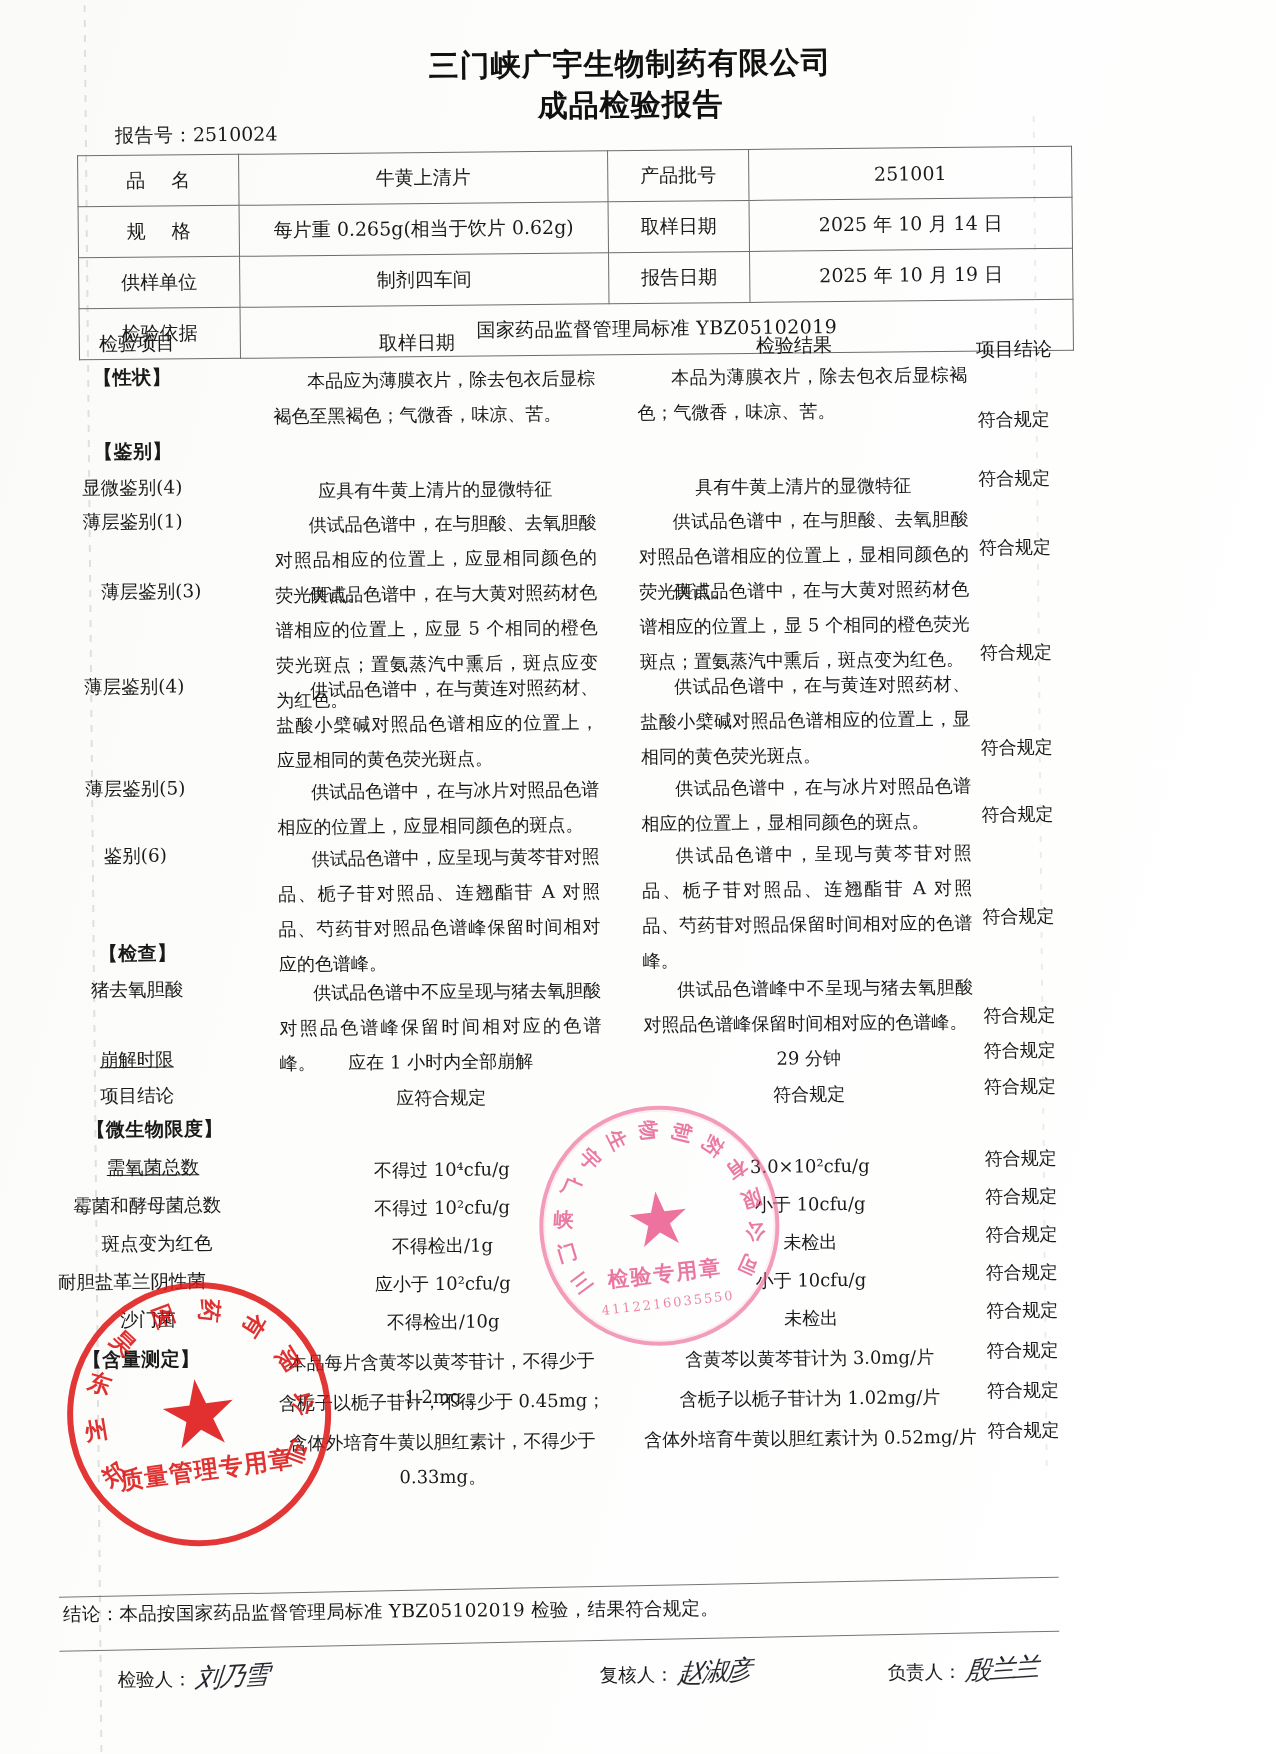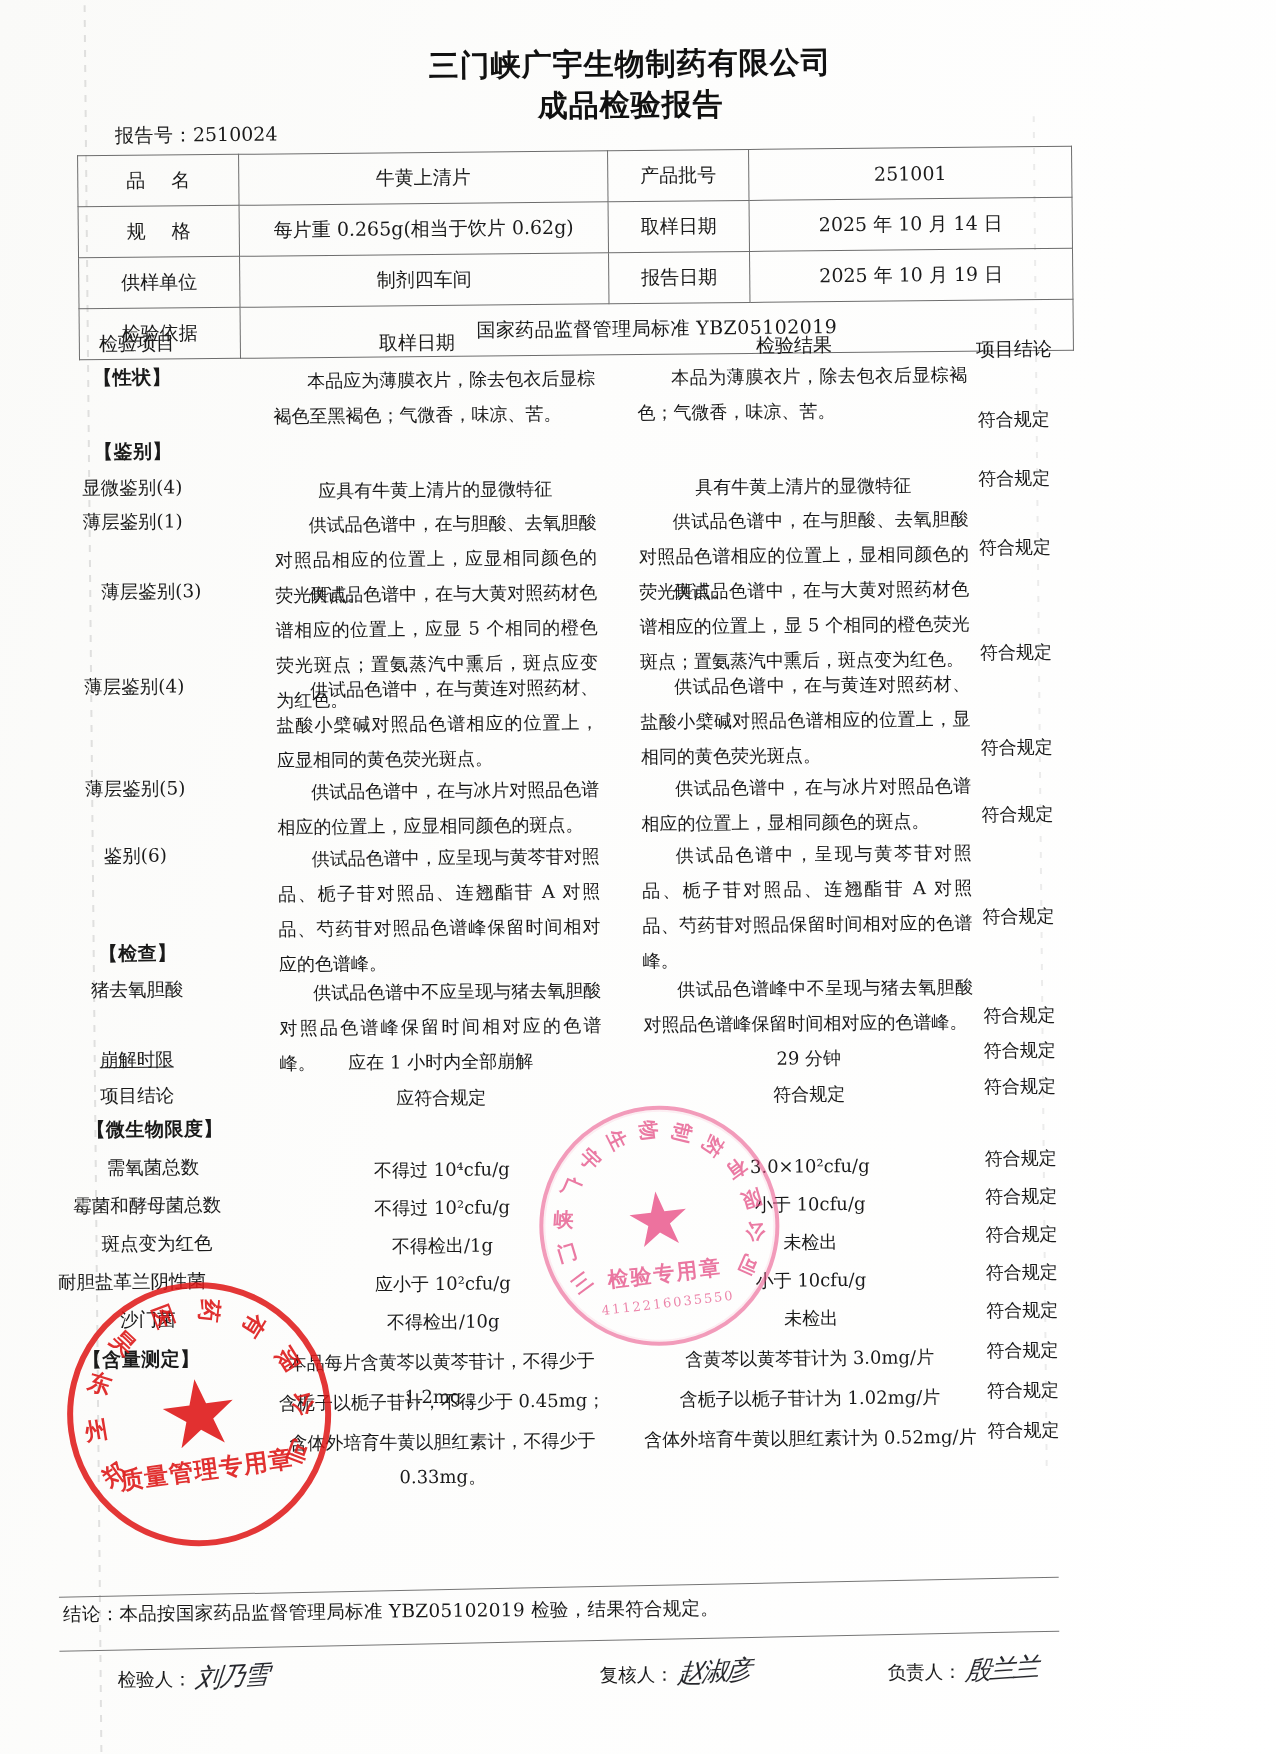--- a/index.html
+++ b/index.html
@@ -382,21 +382,21 @@
     <div class="res center" style="left:558px;top:686px;">29 分钟</div>
     <div class="concl" style="left:898px;top:686px;">符合规定</div>
 
     <div class="name" style="left:14px; top:722px;">项目结论</div>
     <div class="std center" style="left:194px;top:722px;">应符合规定</div>
     <div class="res center" style="left:558px;top:722px;">符合规定</div>
     <div class="concl" style="left:898px;top:722px;">符合规定</div>
 
     <div class="sec-head" style="left:0px; top:756px;">【微生物限度】</div>
 
-    <div class="name" style="left:20px; top:794px;">需氧菌总数</div>
+    <div class="name" style="left:20px; top:794px;text-decoration:underline;">需氧菌总数</div>
     <div class="std center" style="left:194px;top:794px;">不得过 10⁴cfu/g</div>
     <div class="res center" style="left:558px;top:794px;">3.0×10²cfu/g</div>
     <div class="concl" style="left:898px;top:794px;">符合规定</div>
 
     <div class="name" style="left:-14px;top:832px;">霉菌和酵母菌总数</div>
     <div class="std center" style="left:194px;top:832px;">不得过 10²cfu/g</div>
     <div class="res center" style="left:558px;top:832px;">小于 10cfu/g</div>
     <div class="concl" style="left:898px;top:832px;">符合规定</div>
 
     <div class="name" style="left:14px; top:870px;">斑点变为红色</div>

